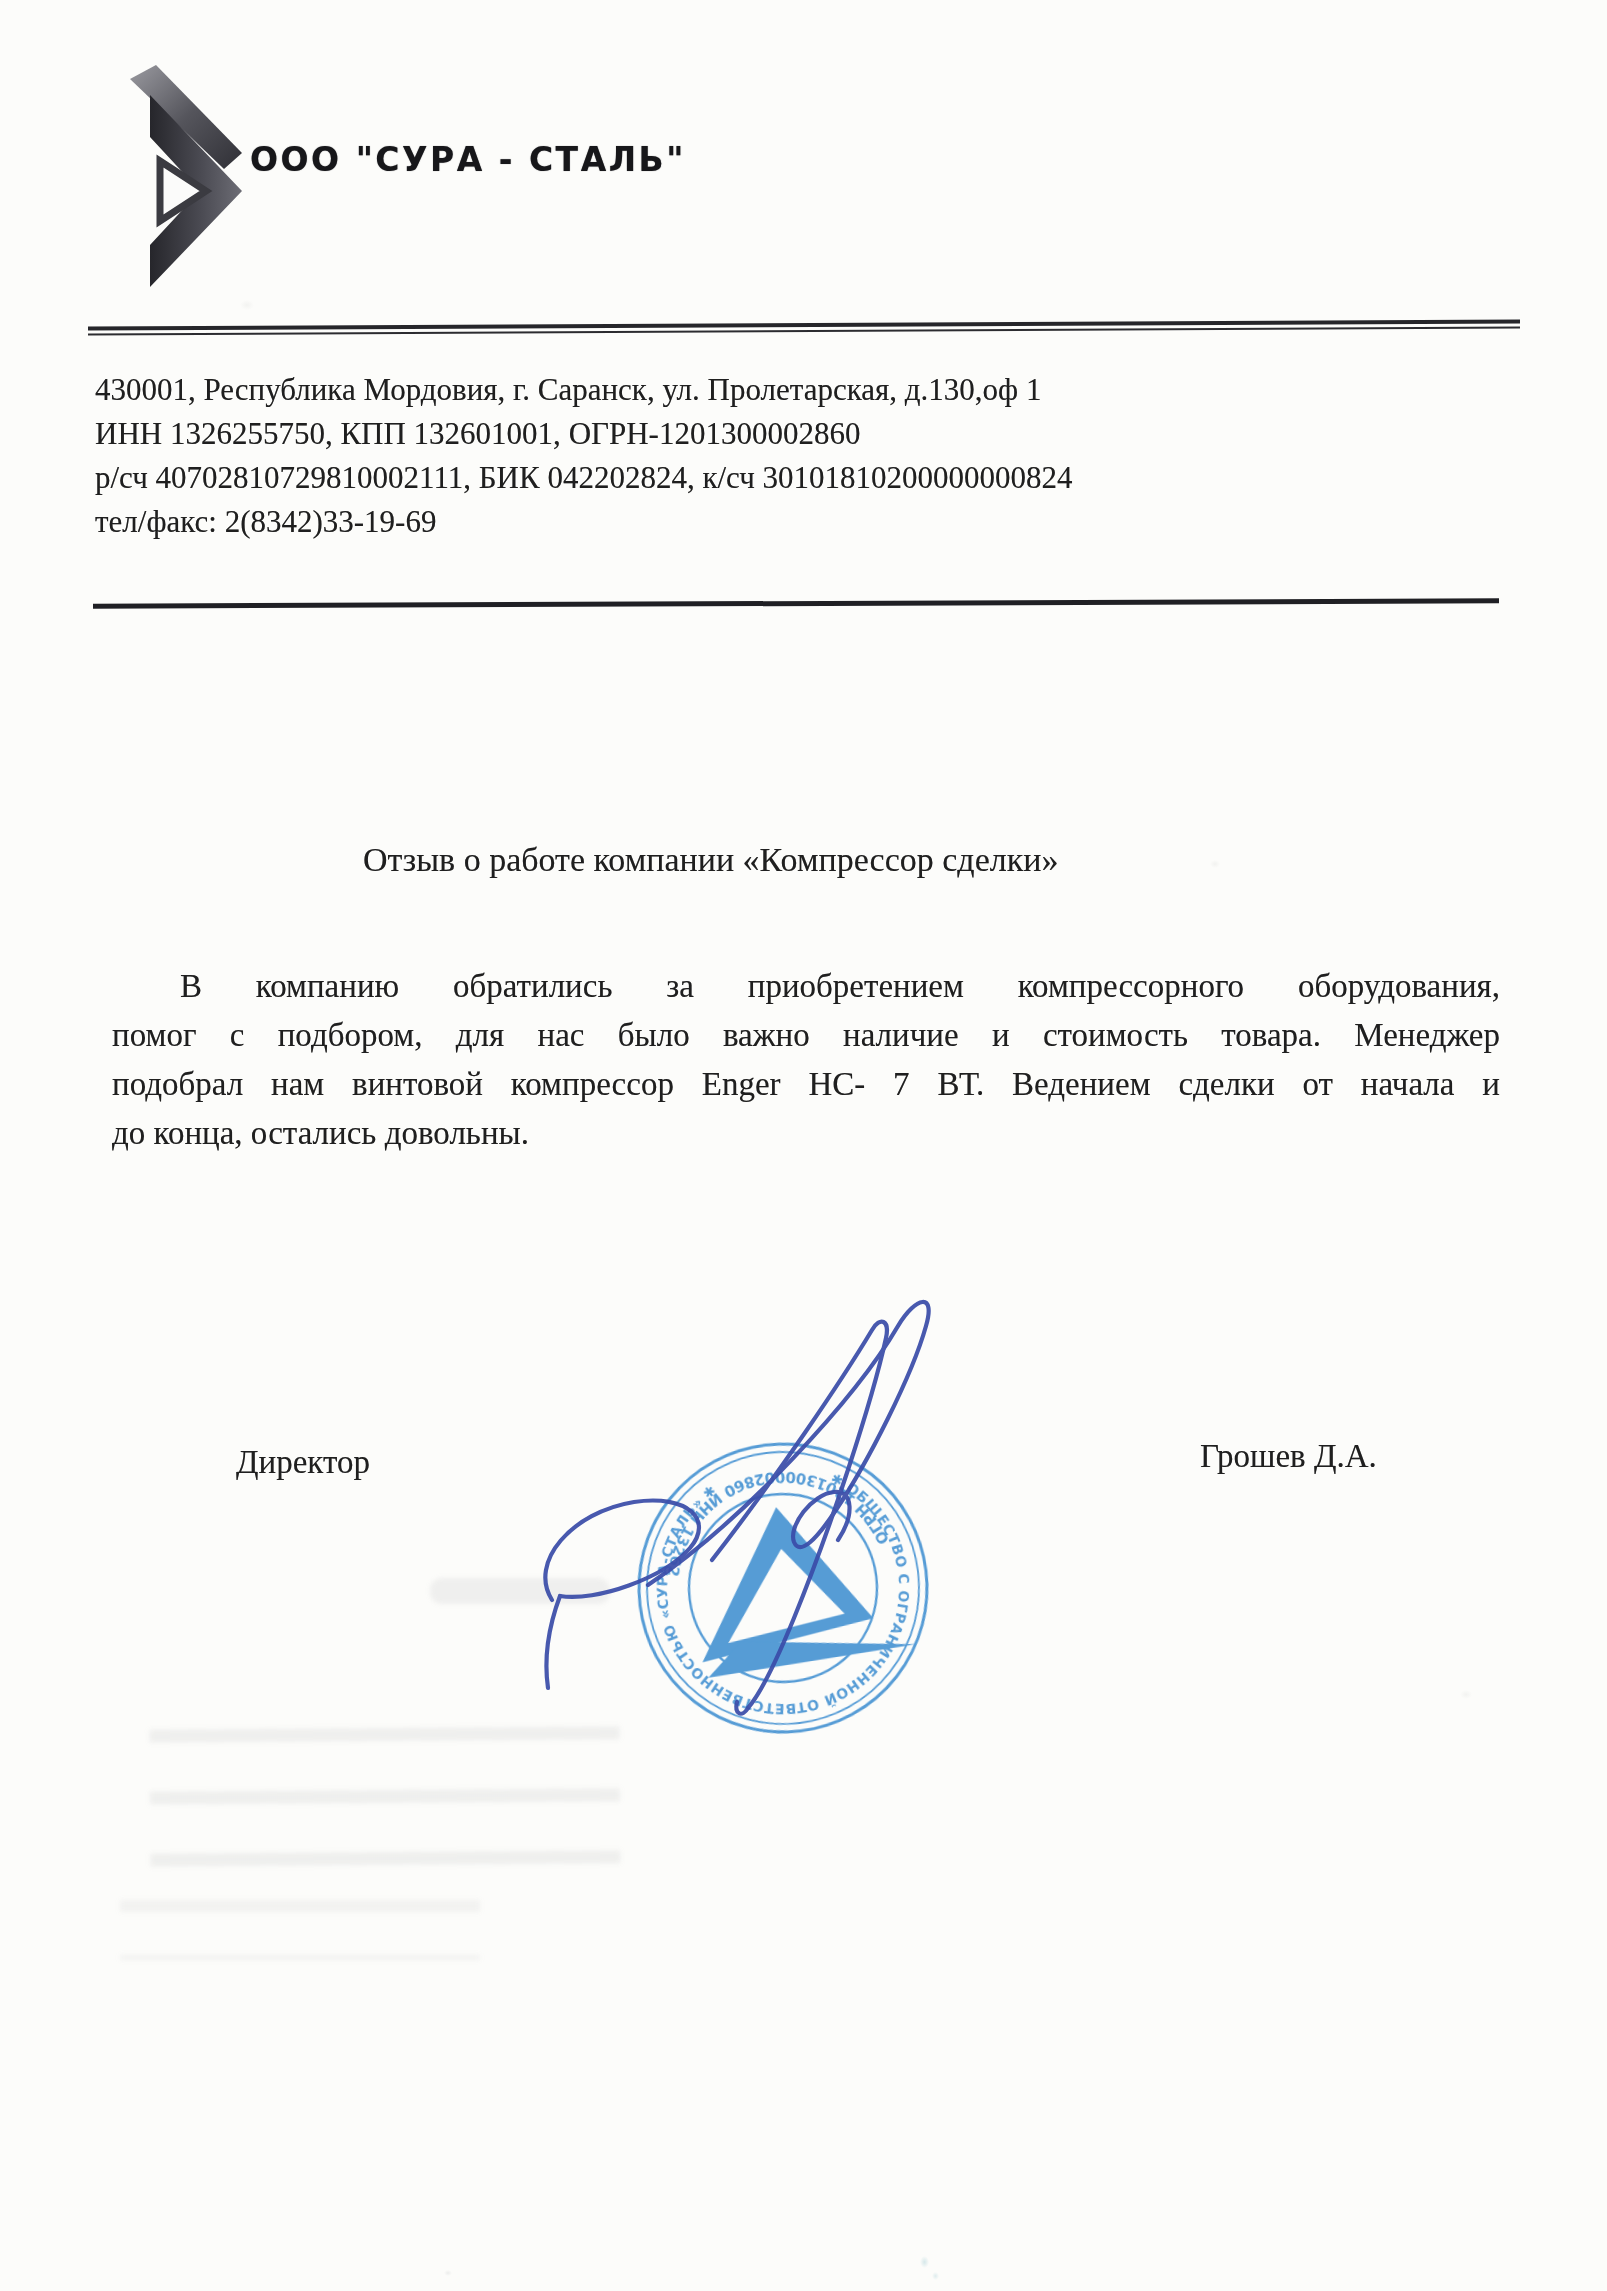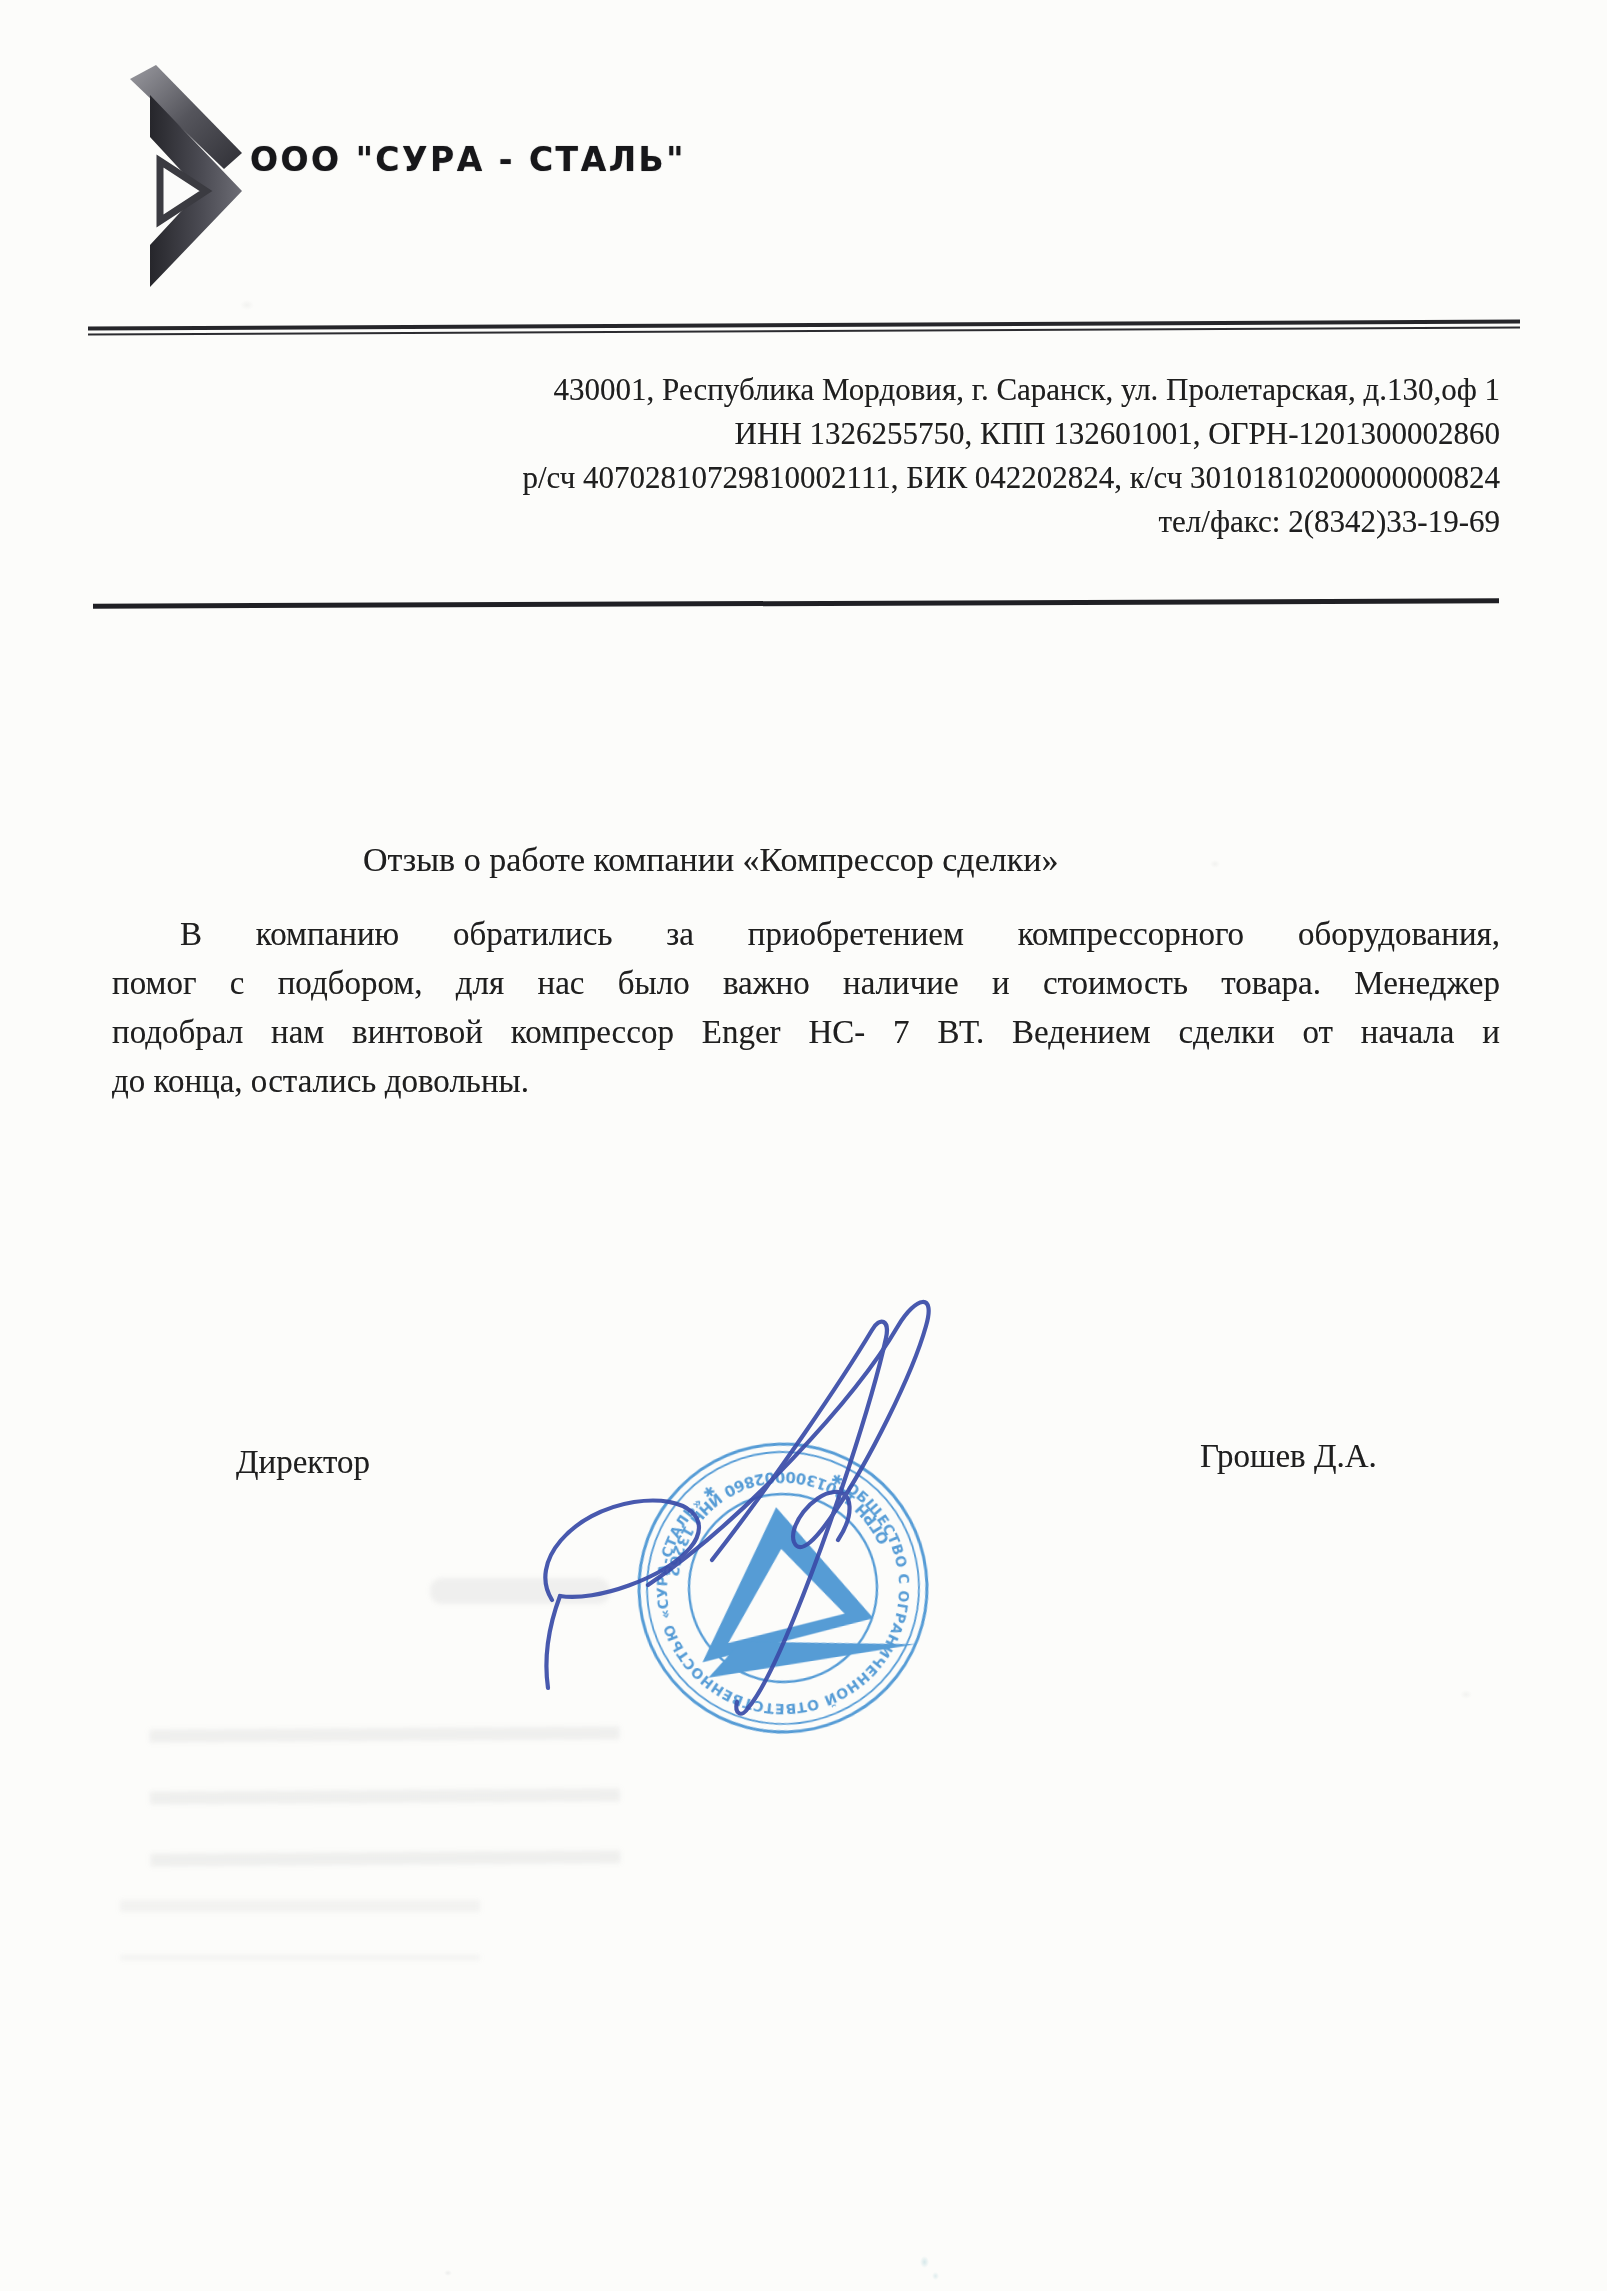--- a/index.html
+++ b/index.html
@@ -33,32 +33,32 @@
     font-weight:bold;font-size:33px;letter-spacing:2.5px;
     color:#17171a;transform:scaleY(1.04);
     text-shadow:0 0 1px rgba(20,20,25,.55);
     white-space:nowrap;
   }
   .rule-top{left:88px;top:323px;width:1432px;transform:rotate(-0.28deg);}
   .rule-top .l1{height:4px;background:#26262a;}
   .rule-top .l2{height:2px;background:#2c2c30;margin-top:3px;}
   .rule-bottom{left:93px;top:601px;width:1406px;height:5px;background:#202024;transform:rotate(-0.22deg);}
 
-  .addr-block{left:95px;top:368px;width:1405px;text-align:right;line-height:44px;}
+  .addr-block{left:95px;top:368px;width:1405px;text-align:left;line-height:44px;}
   .addr-line{font-size:31px;text-shadow:0 0 .5px rgba(25,25,25,.45);white-space:nowrap;}
   .addr-bold{font-weight:normal;}
   .bank-line{font-size:29px;font-weight:bold;letter-spacing:.5px;}
 
   
   .doc-title{
     left:363px;top:841px;width:900px;
     font-size:34px;text-align:left;white-space:nowrap;
     text-shadow:0 0 .5px rgba(25,25,25,.4);
   }
-  .body-block{left:112px;top:910px;width:1388px;}
+  .body-block{left:112px;top:962px;width:1388px;}
   .body-line{
     font-size:33px;height:49px;line-height:49px;
     text-align:justify;text-align-last:justify;
     text-shadow:0 0 .5px rgba(25,25,25,.4);
     overflow:hidden;
   }
   .body-line.first{padding-left:68px;width:1320px;}
   .body-line.last{text-align-last:left;}
 
   .signoff-role{left:236px;top:1428px;font-size:33px;text-shadow:0 0 .5px rgba(25,25,25,.4);margin-top:16px;}

